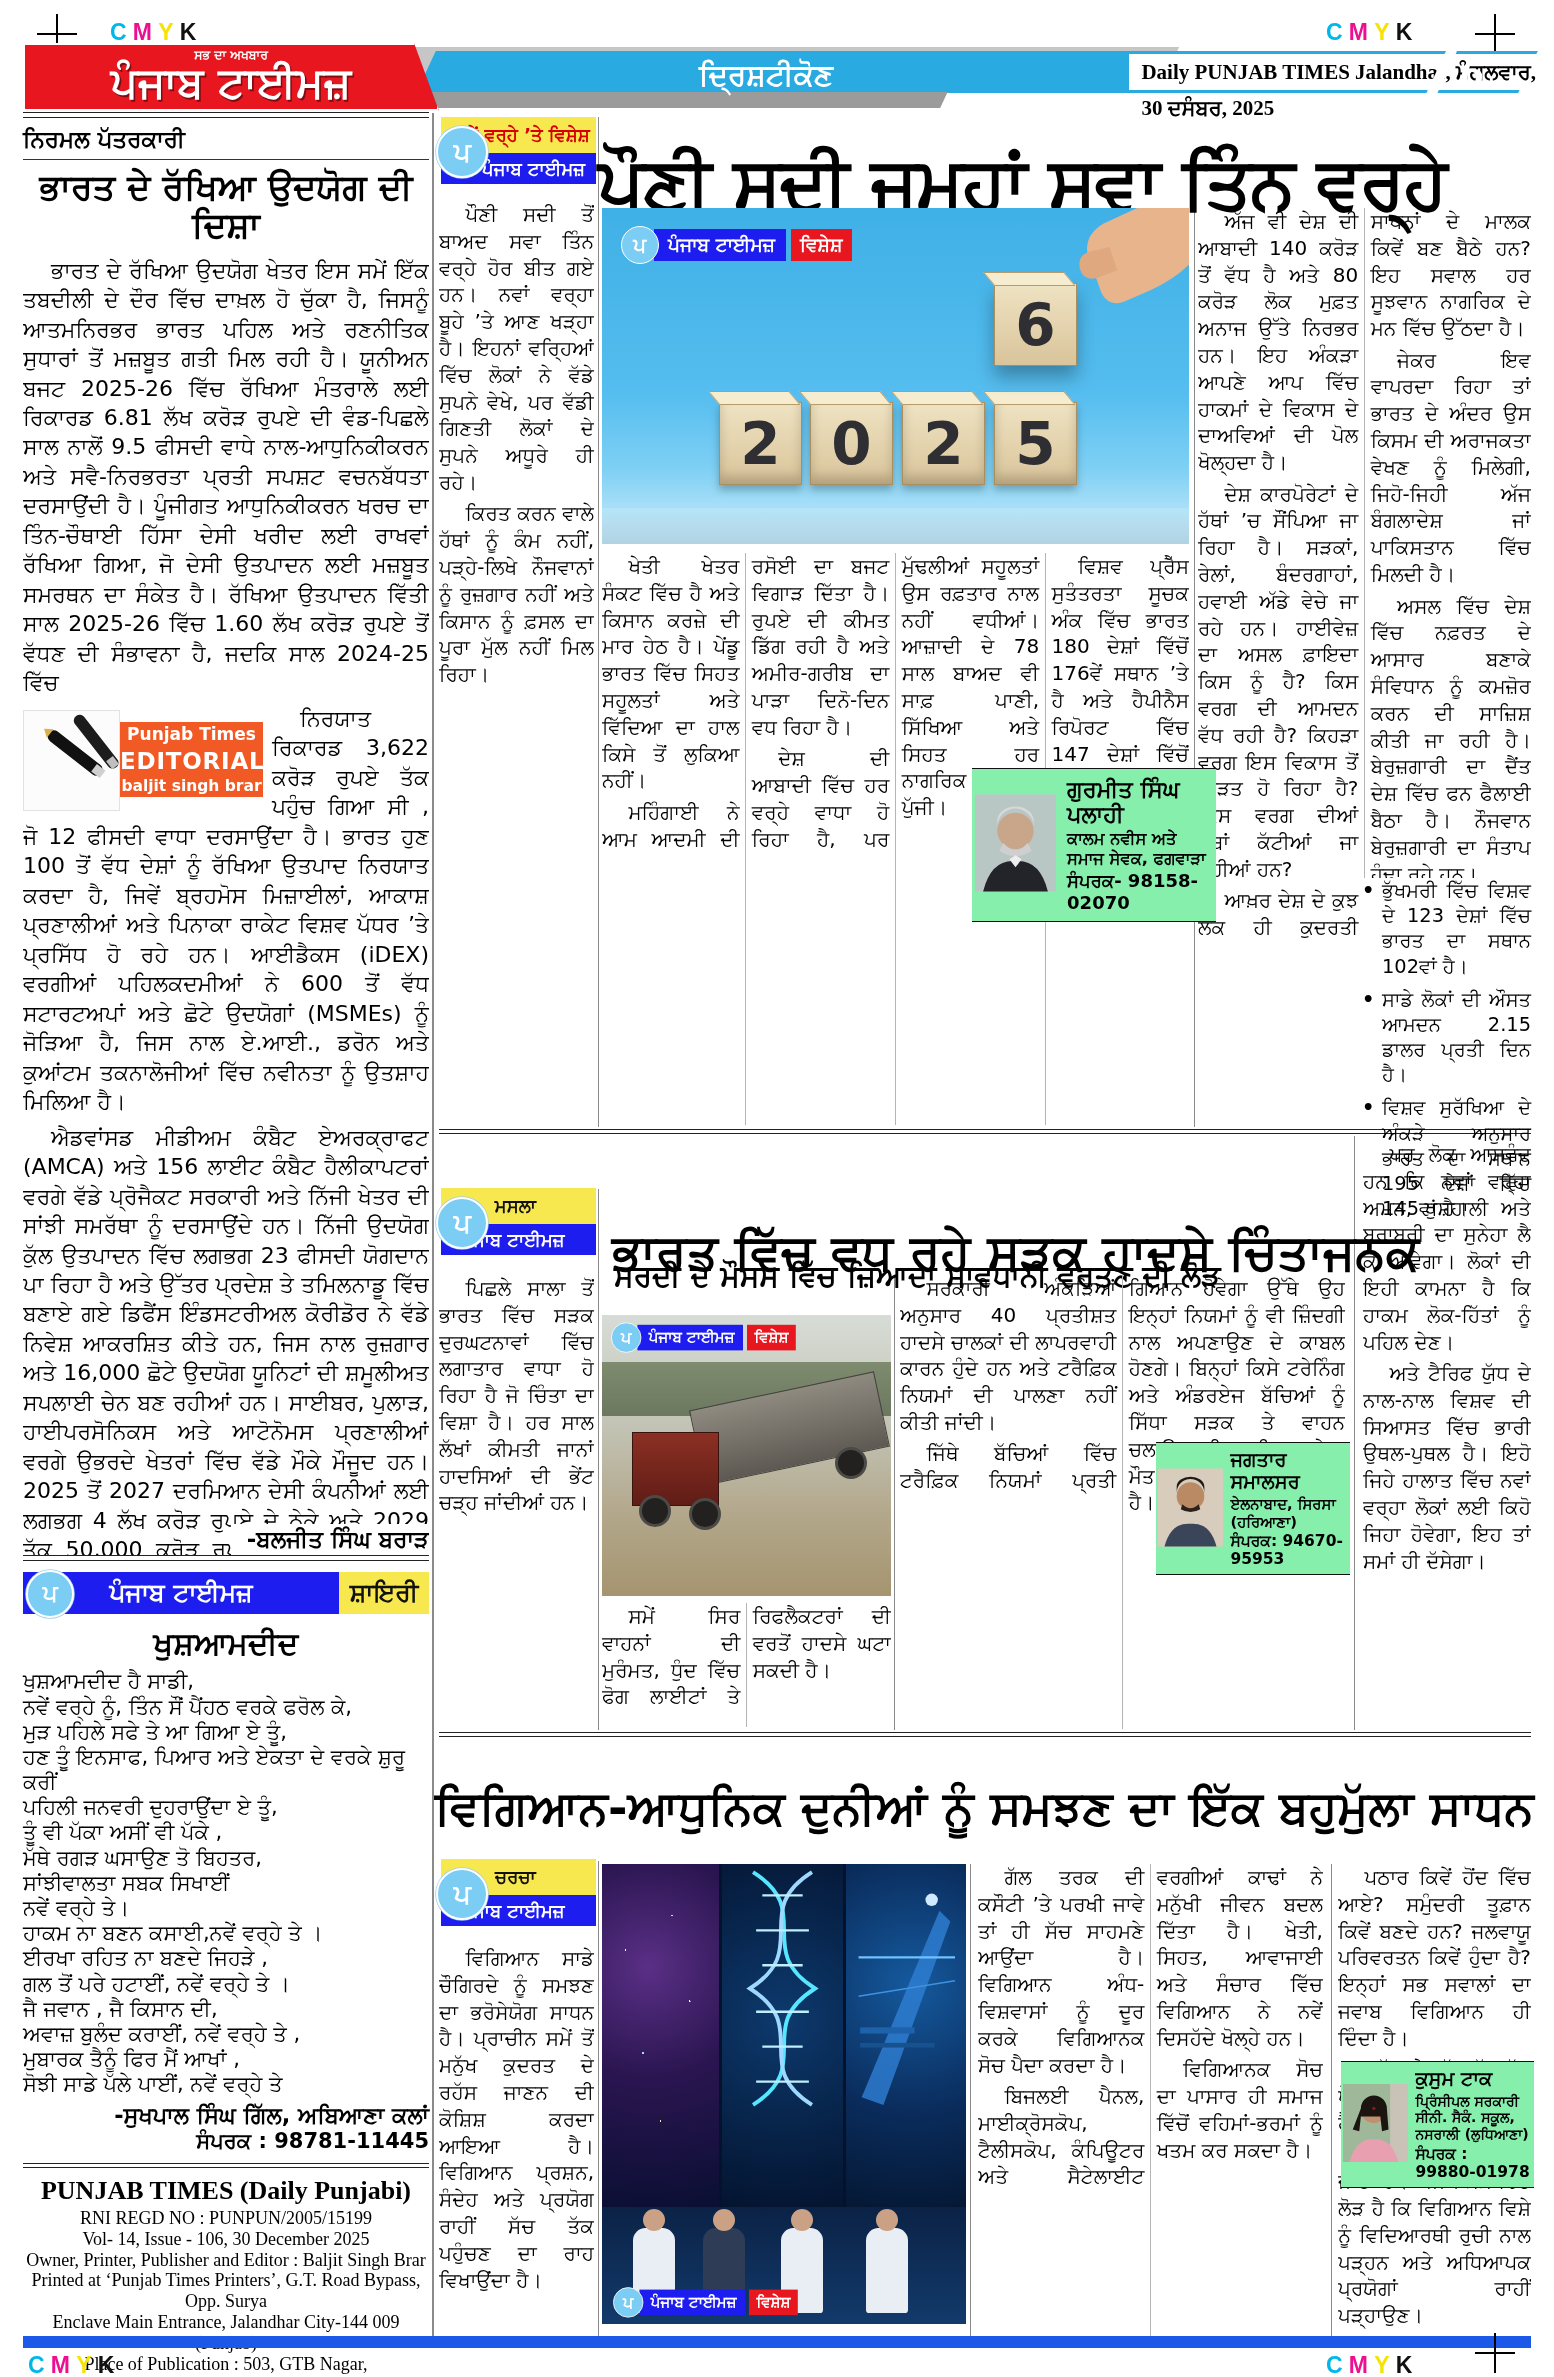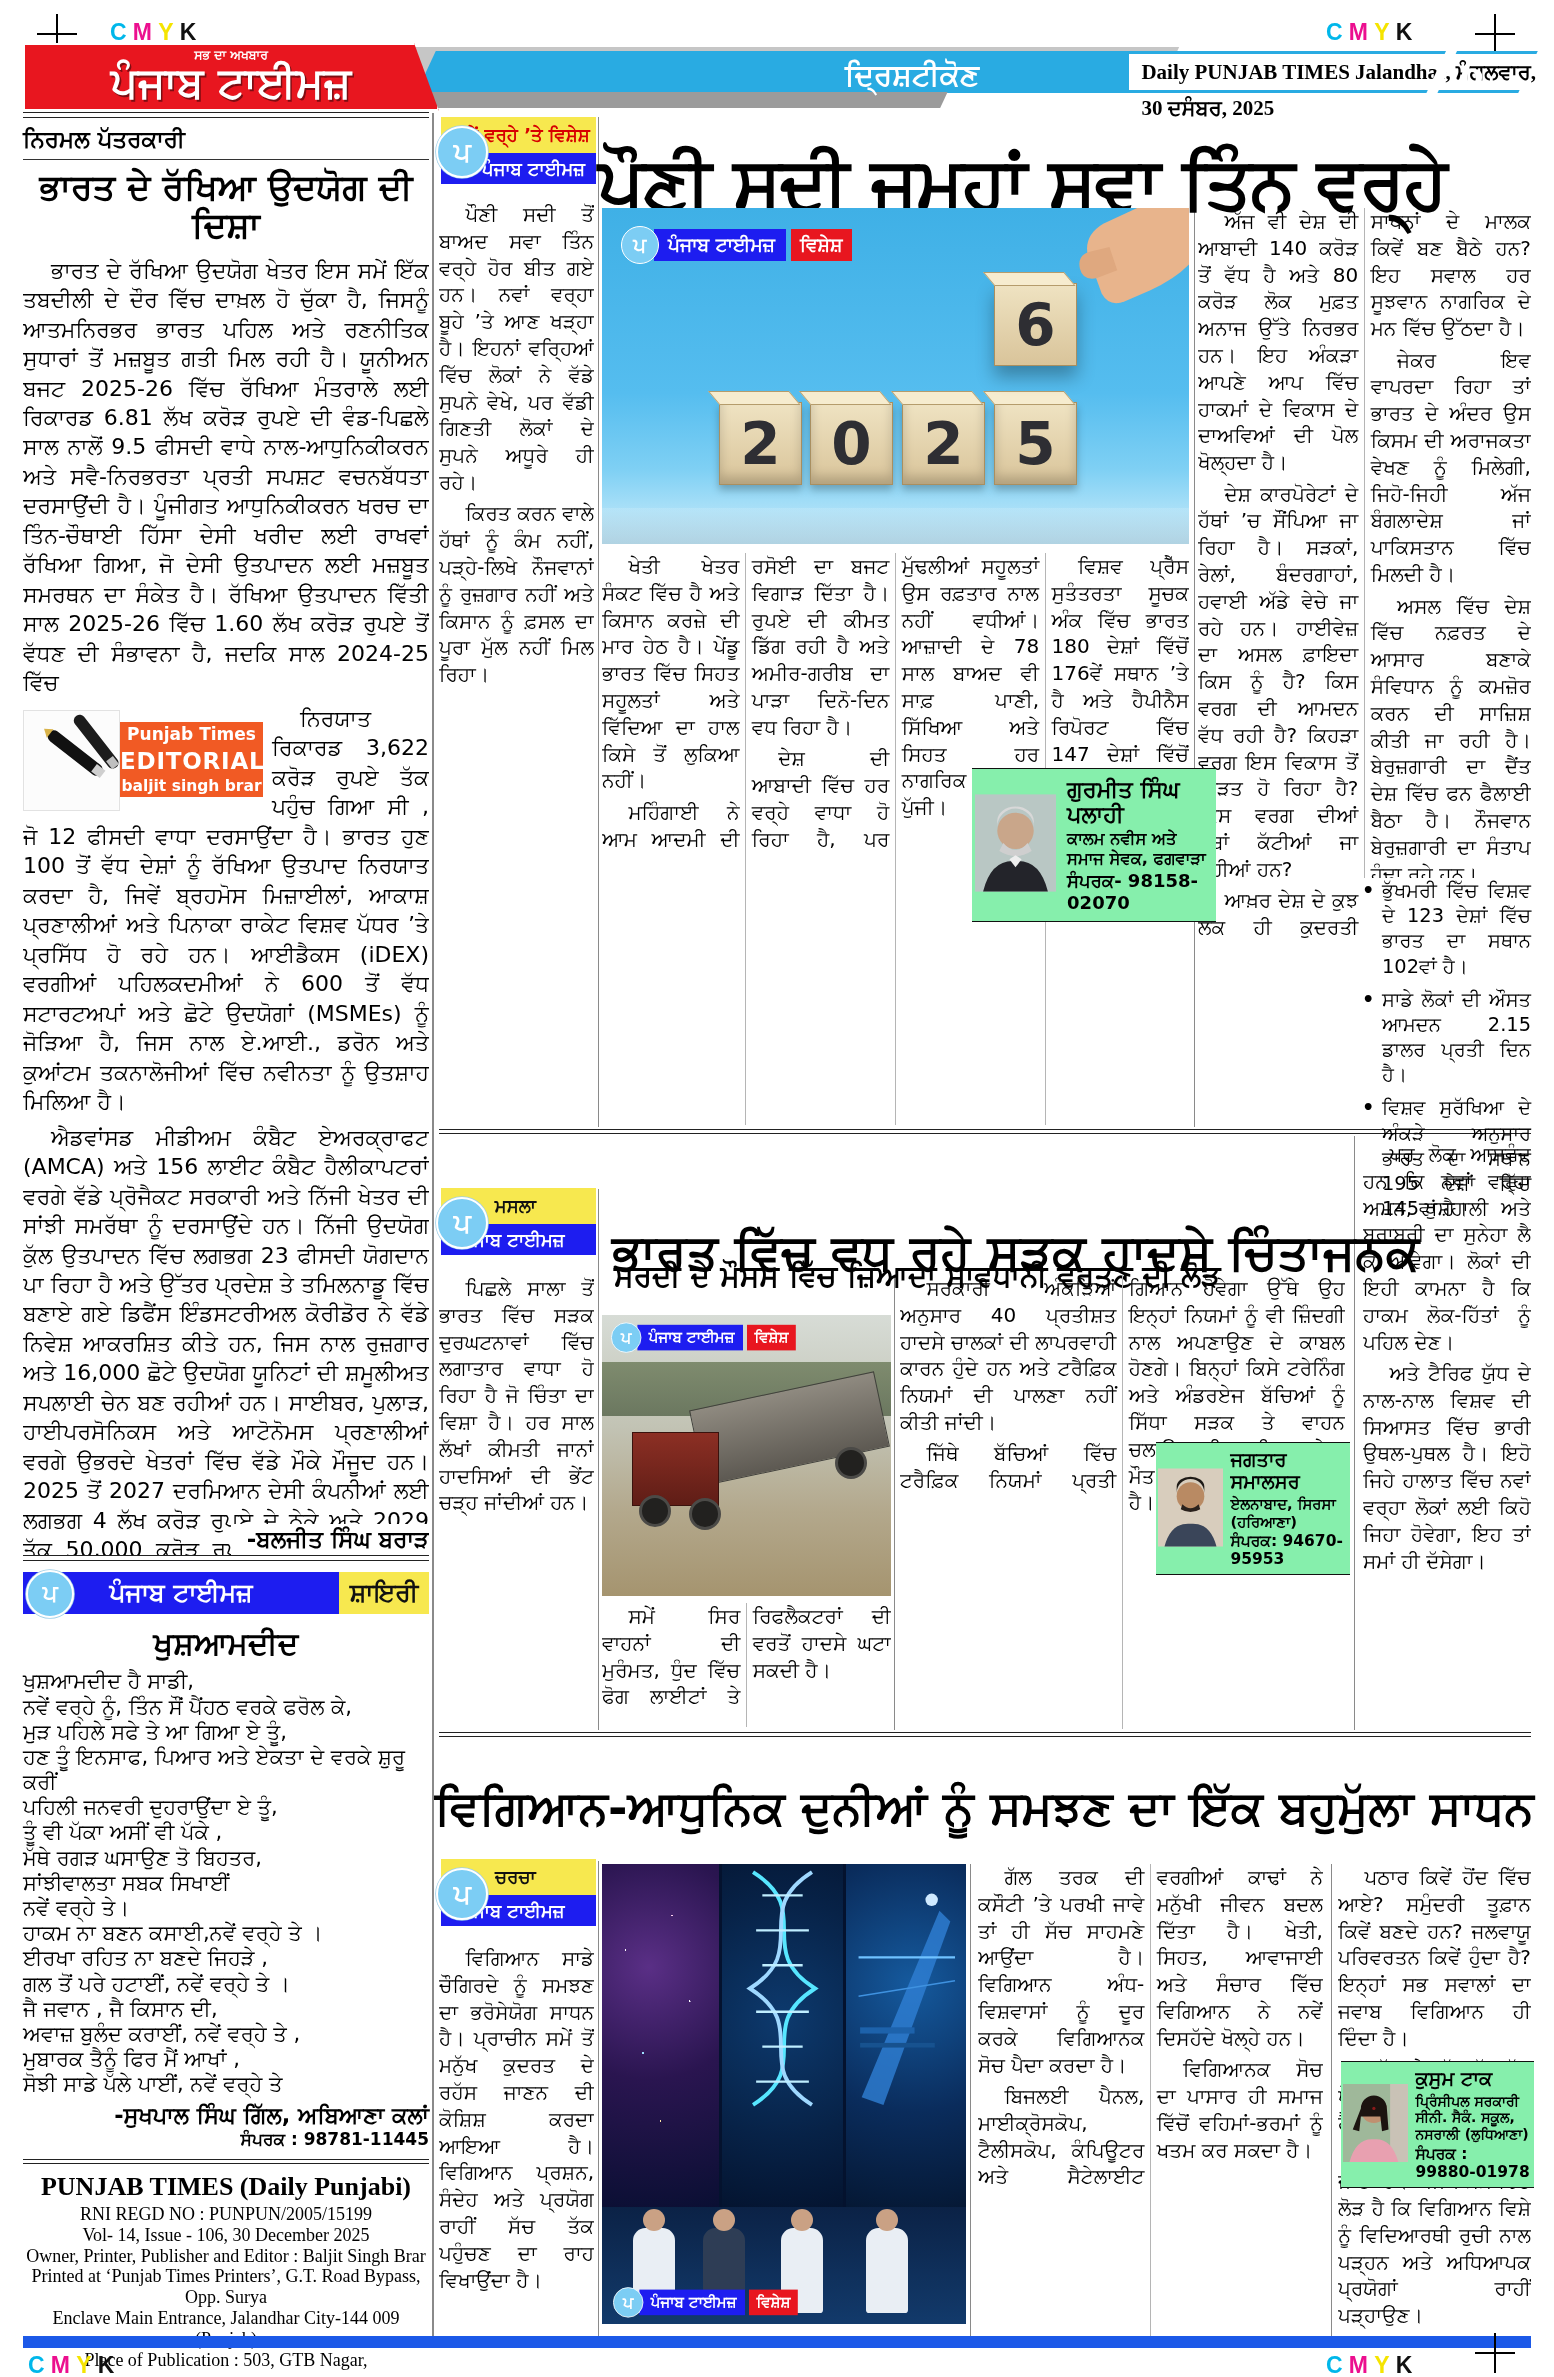--- a/index.html
+++ b/index.html
@@ -13,21 +13,21 @@
   .cmyk{position:absolute;font-weight:bold;font-size:23px;letter-spacing:6.2px;font-family:"Liberation Sans",sans-serif;}
   .cmyk .c{color:#00b7ea}.cmyk .m{color:#ec0f8f}.cmyk .y{color:#f5e400}.cmyk .k{color:#111}
   
   .ribbon-gray{position:absolute;left:404px;top:47px;width:769px;height:26.4px;background:#c6c6c6;transform:skewX(-25deg);}
   .ribbon-blue{position:absolute;left:426px;top:51px;width:1102px;height:42px;background:#29abe2;transform:skewX(-25deg);}
   .ribbon-shadow{position:absolute;left:50px;top:92px;width:894px;height:15.5px;background:#9b9b9b;transform:skewX(-25deg);}
   .logo-red{position:absolute;left:23px;top:43px;width:412px;height:64px;background:#e8161f;border:2.3px solid #fff;
             clip-path:polygon(0 0,94% 0,100% 100%,0 100%);box-shadow:2.3px 3.1px 0 #888;}
   .logo-tagline{color:#fff;font-size:12.4px;font-weight:bold;text-align:center;margin-top:2.3px;}
   .logo-title{color:#fff;font-size:42px;font-weight:800;text-align:center;line-height:1.0;text-shadow:1.6px 1.6px 0 #7d0d12;}
-  .section-label{position:absolute;left:699px;top:58px;width:280px;text-align:right;color:#fff;font-size:29.5px;font-weight:800;}
+  .section-label{position:absolute;left:699px;top:58px;width:280px;text-align:left;color:#fff;font-size:29.5px;font-weight:800;}
   .date-box{position:absolute;left:1129px;top:54px;height:36px;line-height:36px;background:#fff;color:#000;
             padding:0 12.4px;font-family:"Liberation Serif","DejaVu Serif",serif;font-weight:bold;font-size:21px;}
   .page-slash{position:absolute;left:1436px;top:50px;width:11px;height:45px;background:#fff;transform:skewX(-25deg);}
   .page-num{position:absolute;left:1460px;top:45px;color:#fff;font-size:48px;font-weight:800;font-family:"Liberation Serif","DejaVu Serif",serif;font-style:italic;}
   
   .hr2{border-top:1.6px solid #222;border-bottom:1.6px solid #222;height:3.9px;}
   .vrule{position:absolute;width:1.6px;background:#8a8a8a;}
   .hrule{position:absolute;height:0;border-top:1.6px solid #222;border-bottom:1.6px solid #222;padding-top:3.1px;}
   .hair{border-top:1.6px solid #333;}
   
@@ -50,21 +50,21 @@
   .ed-orange .l3{font-size:15.5px;font-weight:bold;}
   .ed-sign{position:absolute;right:0;bottom:0;background:#fff;font-weight:800;font-size:23px;padding-left:15.5px;}
   
   .shairi-bar{display:flex;height:42px;margin-top:11px;}
   .shairi-blue{position:relative;flex:0 0 316px;background:#1d1df0;color:#fff;font-weight:800;font-size:25px;
                display:flex;align-items:center;justify-content:center;}
   .shairi-yellow{flex:1;background:#f7e84f;color:#111;font-weight:800;font-size:25px;display:flex;align-items:center;justify-content:center;}
   .poem-title{font-size:31px;font-weight:800;text-align:center;margin:11px 0 7.8px;}
   .poem-line{font-size:21px;line-height:1.2;}
   .poem-sign{font-weight:800;font-size:22.5px;text-align:right;margin-top:4.7px;}
-  .poem-contact{font-weight:800;font-size:17px;text-align:right;}
+  .poem-contact{font-weight:800;font-size:21px;text-align:right;}
   
   .imprint{font-family:"Liberation Serif","DejaVu Serif",serif;text-align:center;margin-top:7.8px;}
   .imp-title{font-size:26px;font-weight:bold;margin-bottom:1.6px;}
   .imp-line{font-size:18px;line-height:1.16;}
   
   .tag-stack{position:absolute;width:155px;}
   .tag-stack .row1{margin-left:0;background:#f7e84f;height:36px;display:flex;align-items:center;justify-content:flex-end;
                    padding-right:6.2px;font-weight:800;font-size:18px;}
   .tag-stack .row2{background:#1d1df0;height:31px;display:flex;align-items:center;justify-content:flex-end;
                    padding-right:11px;color:#fff;font-weight:800;font-size:18px;}

